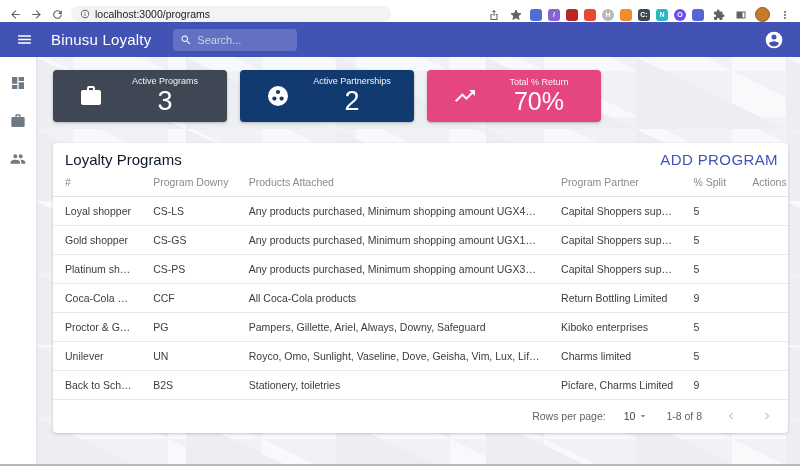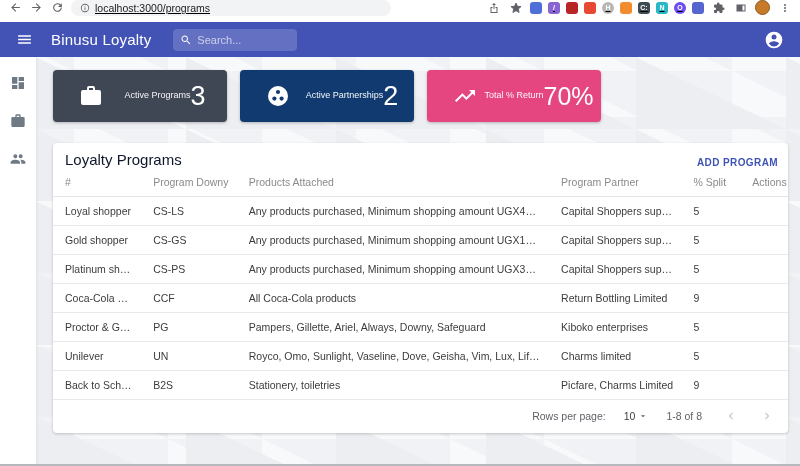--- a/index.html
+++ b/index.html
@@ -1,19 +1,19 @@
 <!DOCTYPE html>
 <html><head>
 <meta charset="utf-8">
 <style>
   * { margin:0; padding:0; box-sizing:border-box; }
   html,body { width:800px; height:466px; overflow:hidden; font-family:"Liberation Sans", sans-serif; background:#fff; }
 
   
-  .chrome-bar { height:22px; background:#ffffff; display:flex; align-items:flex-start; padding:0 8px; gap:6px;text-decoration:underline; }
+  .chrome-bar { height:22px; background:#ffffff; display:flex; align-items:flex-end; padding:0 8px; gap:6px; }
   .nav-ico { width:15px; height:15px; display:flex; align-items:center; justify-content:center; color:#5f6368; flex:0 0 auto; }
   .nav-ico svg { width:13px; height:13px; fill:#5f6368; }
   .url-pill { flex:0 0 320px; height:16px; background:#f1f3f4; border-radius:9px; display:flex; align-items:center; padding:0 9px; gap:5px; }
   .url-pill svg { width:10px; height:10px; fill:#5f6368; flex:0 0 auto; }
   .url-text { font-size:10.5px; color:#202124; white-space:nowrap; }
   .chrome-right { margin-left:auto; display:flex; align-items:center; gap:7px; }
   .chrome-right .nav-ico svg { width:12px; height:12px; }
   .ext-icon { width:12px; height:12px; border-radius:3px; display:inline-flex; align-items:center; justify-content:center;
               font-size:7px; font-weight:bold; color:#fff; flex:0 0 auto; }
   .avatar-dot { width:15px; height:15px; border-radius:50%; background:#c77b28; border:1px solid #8a5a1d; flex:0 0 auto; }
@@ -43,29 +43,29 @@
     background-size: 150px 72px, 94px 46px;
     background-position: 0 0, 38px 14px;
     padding:13px 15px 0 17px;
   }
 
   
   .stats-row { display:flex; gap:13px; }
   .stat-card { width:174px; height:52px; border-radius:4px; box-shadow:0 1px 3px rgba(0,0,0,0.25); display:flex; align-items:center; color:#fff; }
   .stat-card .s-icon { margin-left:26px; width:24px; height:24px; flex:0 0 auto; }
   .stat-card .s-icon svg { width:24px; height:24px; fill:#ffffff; }
-  .stat-text { flex:1; display:flex; align-items:center; justify-content:center; line-height:1.05; }
+  .stat-text { flex:1; display:flex; flex-direction:column; align-items:center; justify-content:center; line-height:1.05; }
   .stat-label { font-size:9px; opacity:.95; }
   .stat-value { font-size:27px; font-weight:400; margin-top:1px; }
 
   
   .table-card { margin-top:21px; width:735px; background:#fff; border-radius:4px; box-shadow:0 1px 3px rgba(0,0,0,0.2); }
   .table-head-bar { height:25px; display:flex; align-items:flex-end; justify-content:space-between; padding:8px 10px 0 12px; }
   .table-title { font-size:15px; color:#0f172a; }
-  .add-program { font-size:10px; font-weight:700; color:#4054b5; letter-spacing:.4px; cursor:pointer; background:none; border:none; font-family:"Liberation Sans",sans-serif; }
+  .add-program { font-size:15px; font-weight:400; color:#4054b5; letter-spacing:.4px; cursor:pointer; background:none; border:none; font-family:"Liberation Sans",sans-serif; }
   table { width:100%; border-collapse:collapse; table-layout:fixed; }
   thead th { height:28px; font-size:10.5px; font-weight:400; color:#8a8a8a; text-align:left; padding:0 8px 0 12px; border-bottom:1px solid #e4e4e4; }
   tbody td { height:29px; font-size:10.5px; color:#3c3c3c; text-align:left; padding:0 8px 0 12px; border-bottom:1px solid #e9e9e9;
              white-space:nowrap; overflow:hidden; text-overflow:ellipsis; }
   .pagination { height:33px; display:flex; align-items:center; justify-content:flex-end; gap:18px; padding-right:14px; font-size:10.5px; color:#5f6368; }
   .rpp-select { display:flex; align-items:center; gap:3px; color:#3c4043; cursor:pointer; }
   .rpp-select svg { width:10px; height:10px; fill:#5f6368; }
   .page-chevrons { display:flex; gap:22px; margin-left:4px; }
   .page-chevrons svg { width:14px; height:14px; fill:#c3c6ca; }
 

